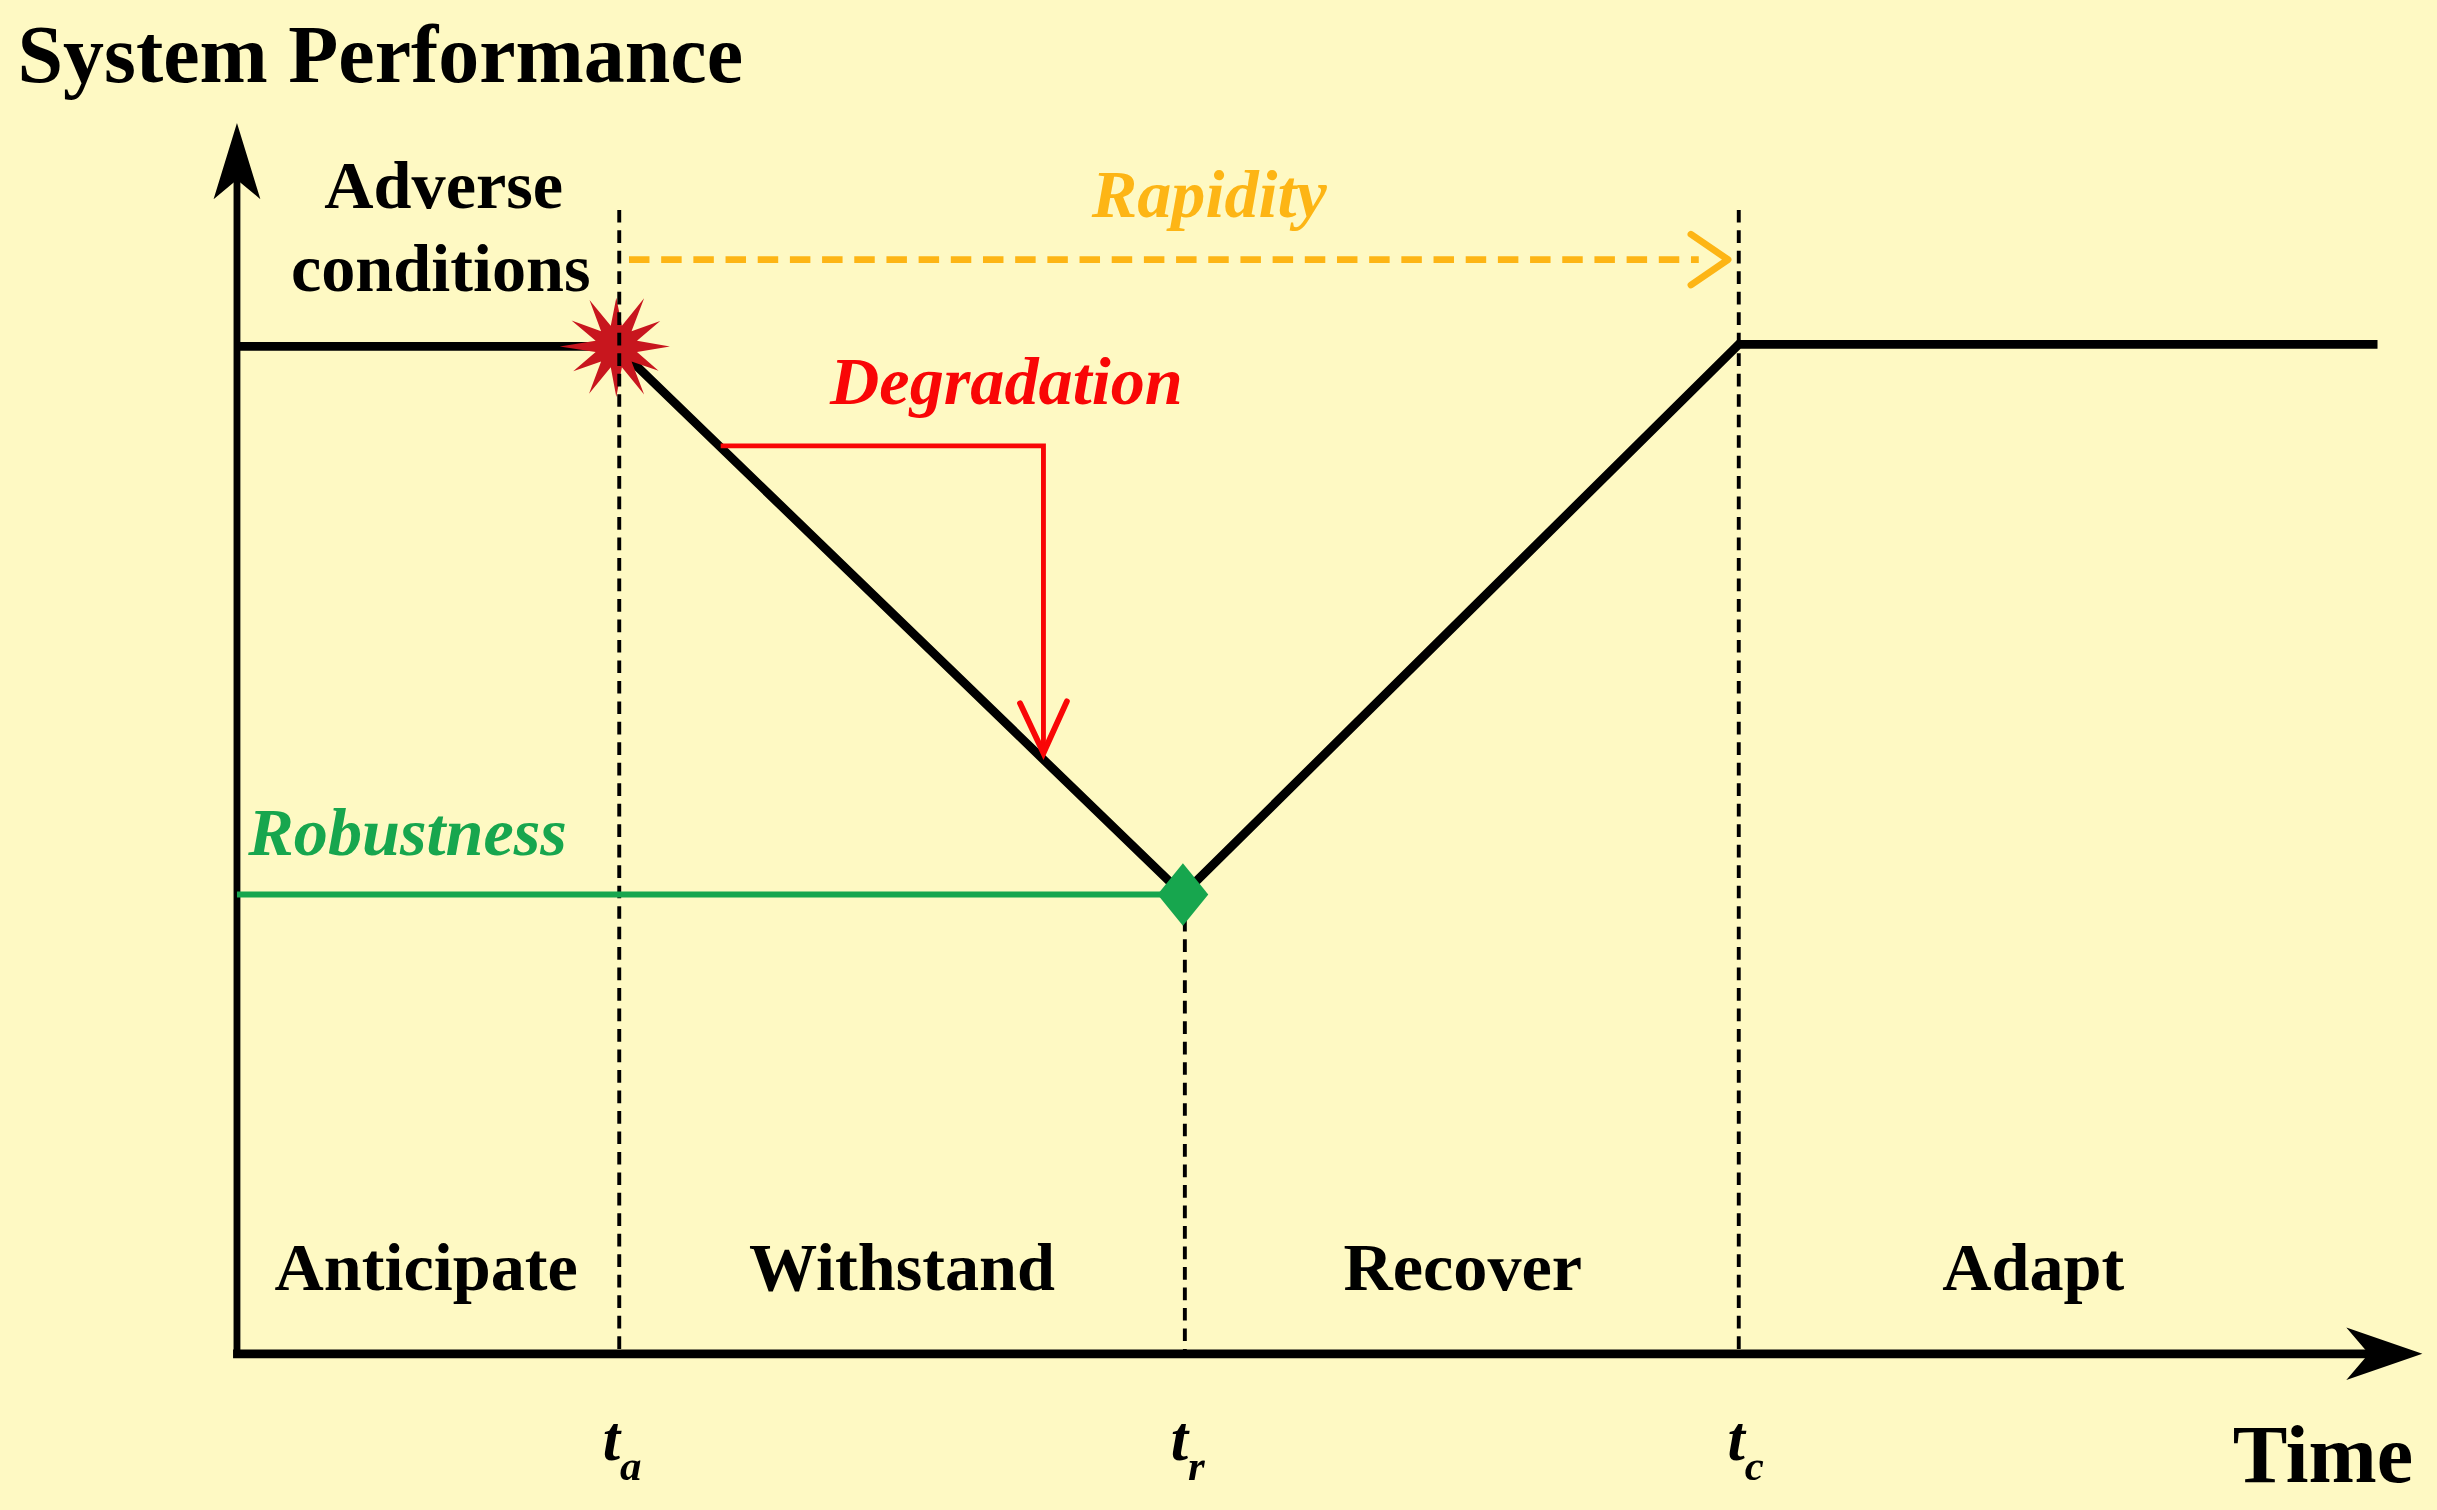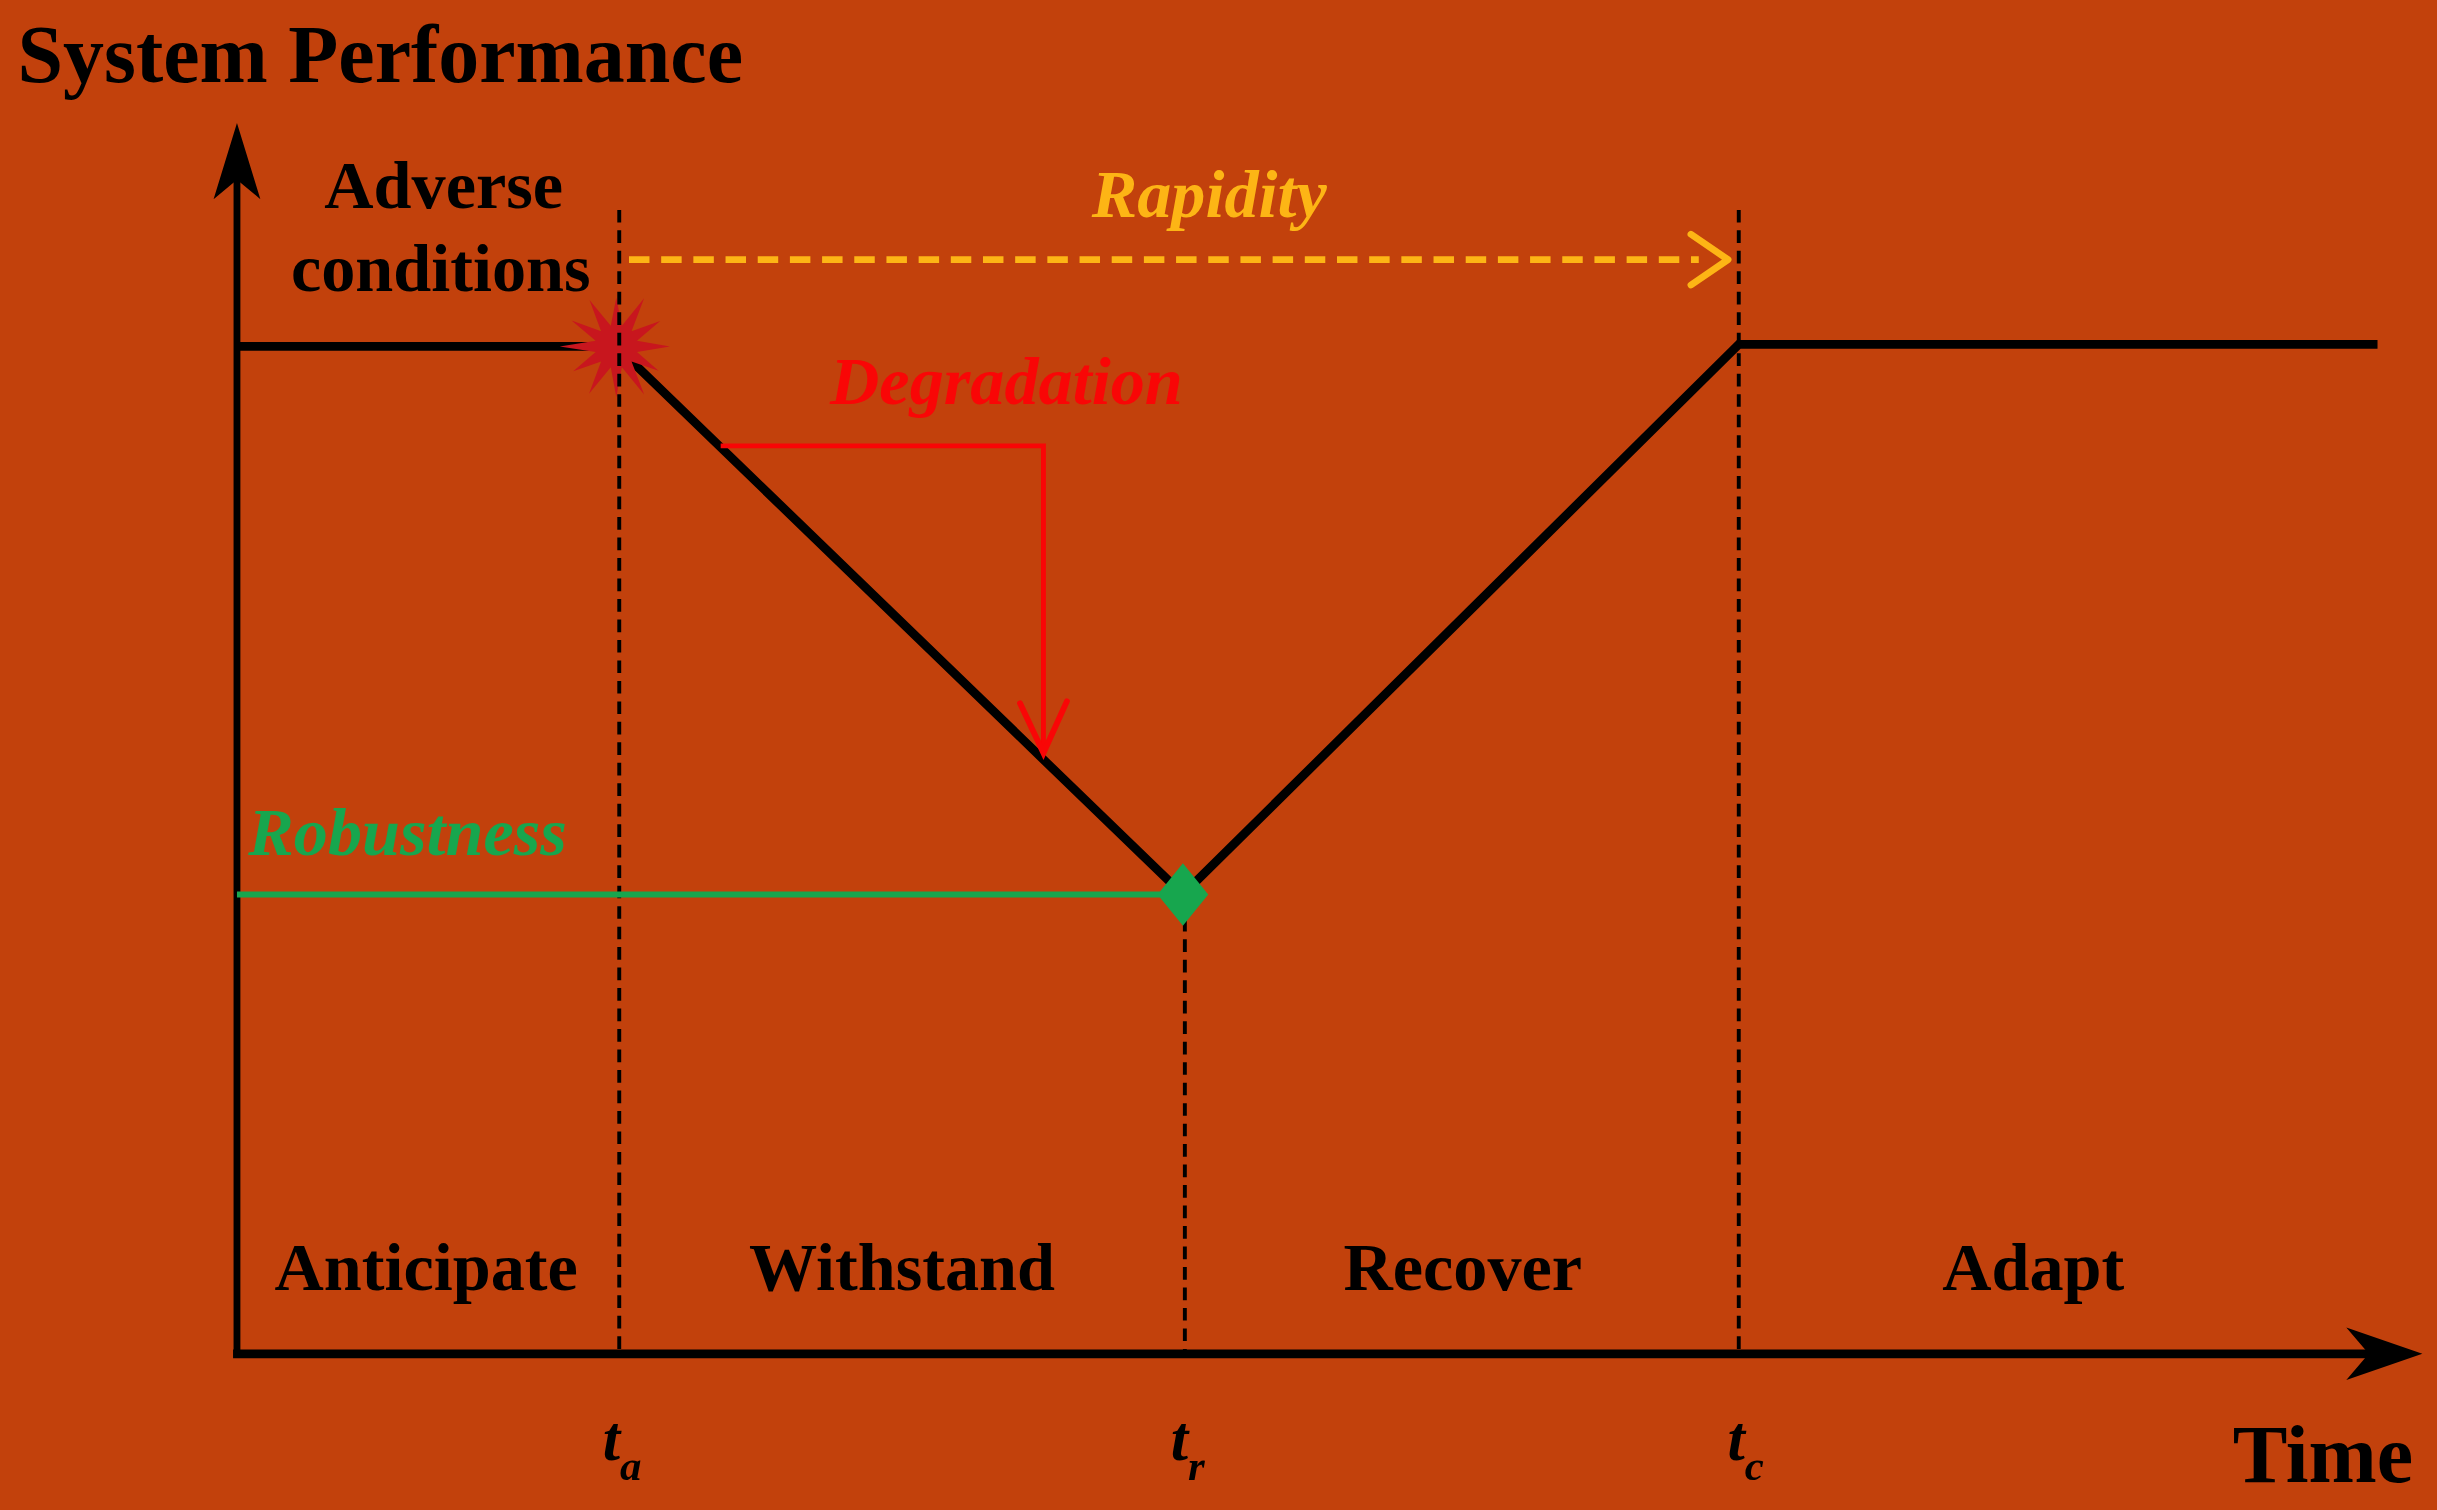--- a/index.html
+++ b/index.html
@@ -1,20 +1,20 @@
 <!DOCTYPE html>
 <html><head>
 <meta charset="utf-8">
 <style>
   html, body { margin: 0; padding: 0; background: #ffffff; }
   .canvas {
     position: relative;
     width: 2437px;
     height: 1511px;
-    background: #c2410c;
+    background: #fef9c3;
     overflow: hidden;
   }
   svg { display: block; }
   .serif  { font-family: "Liberation Serif", "DejaVu Serif", serif; font-weight: bold; }
   .ital   { font-style: italic; }
   text    { user-select: none; }
 </style>
 </head>
 <body>
 

